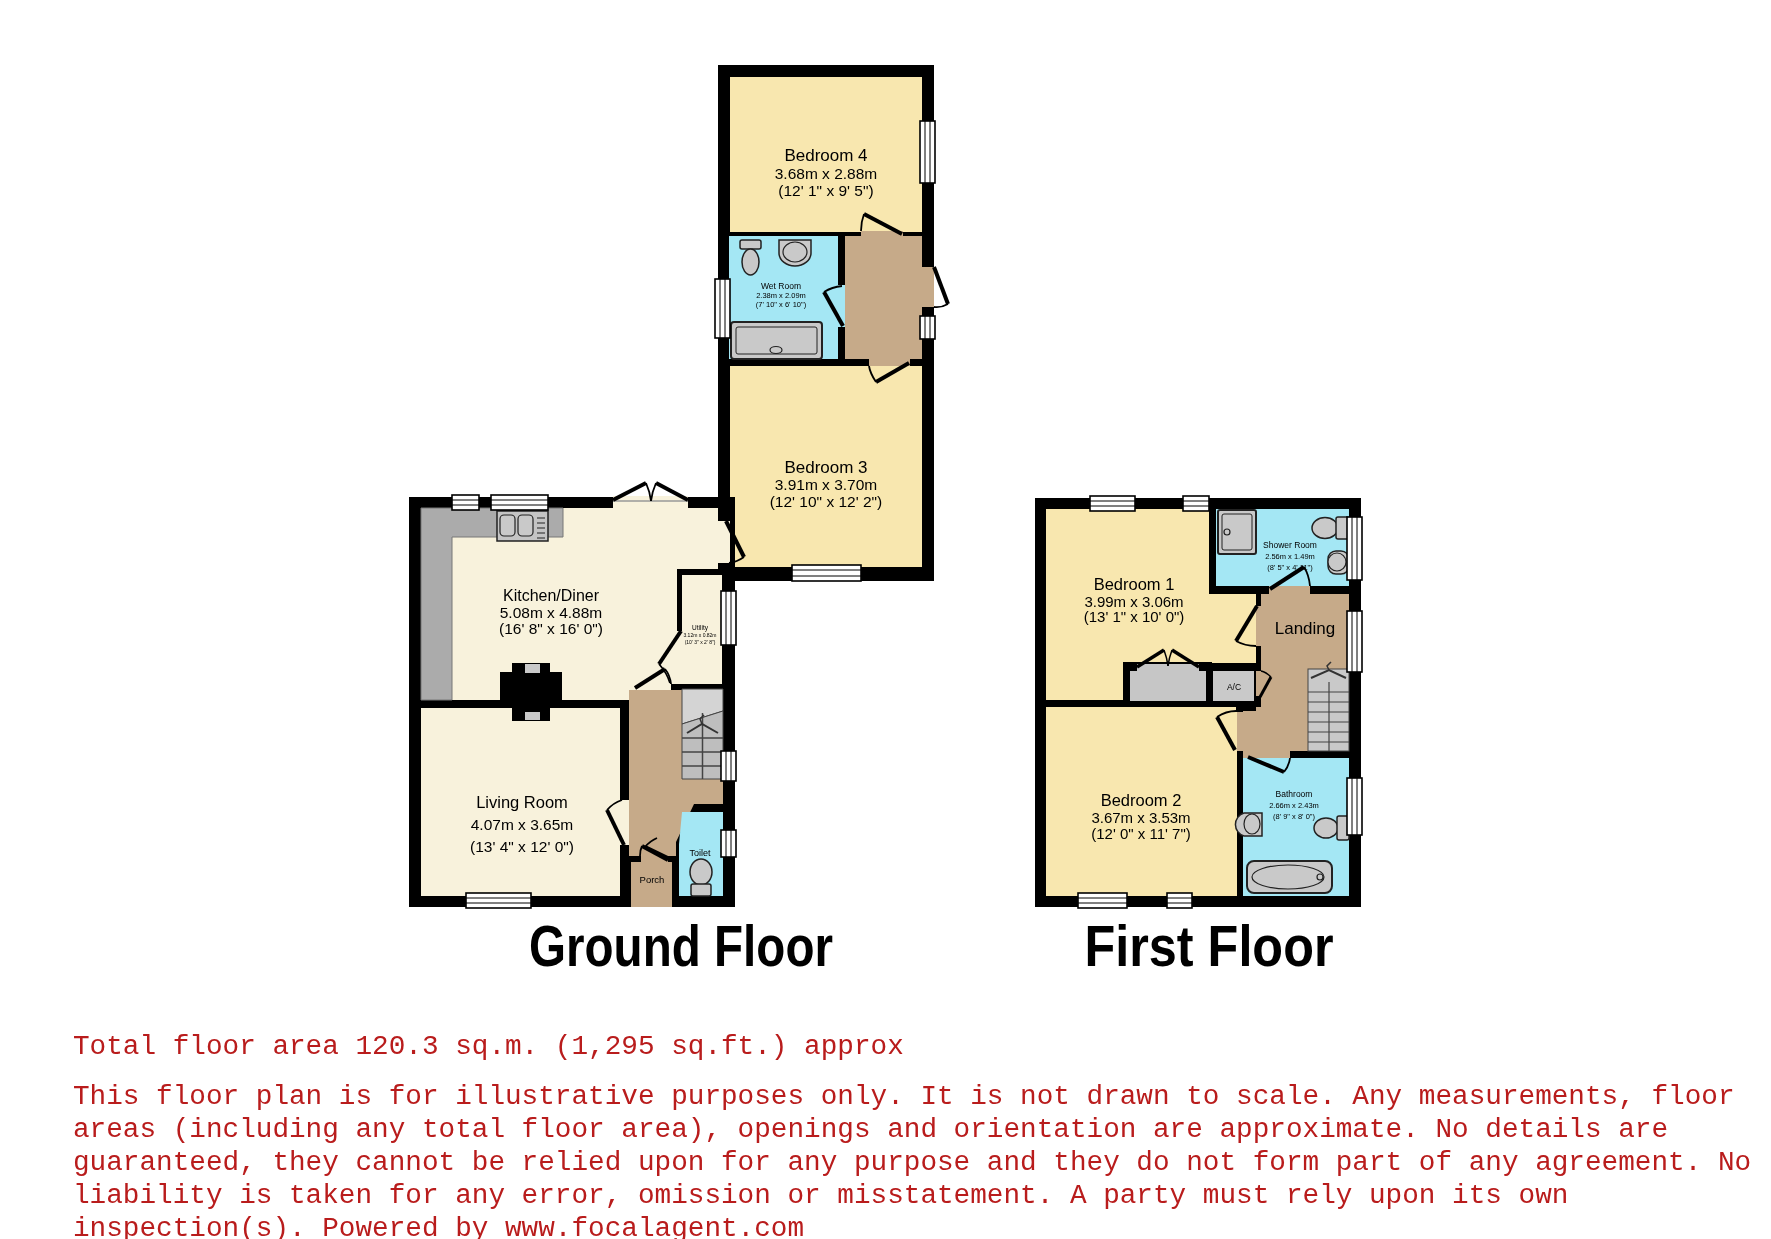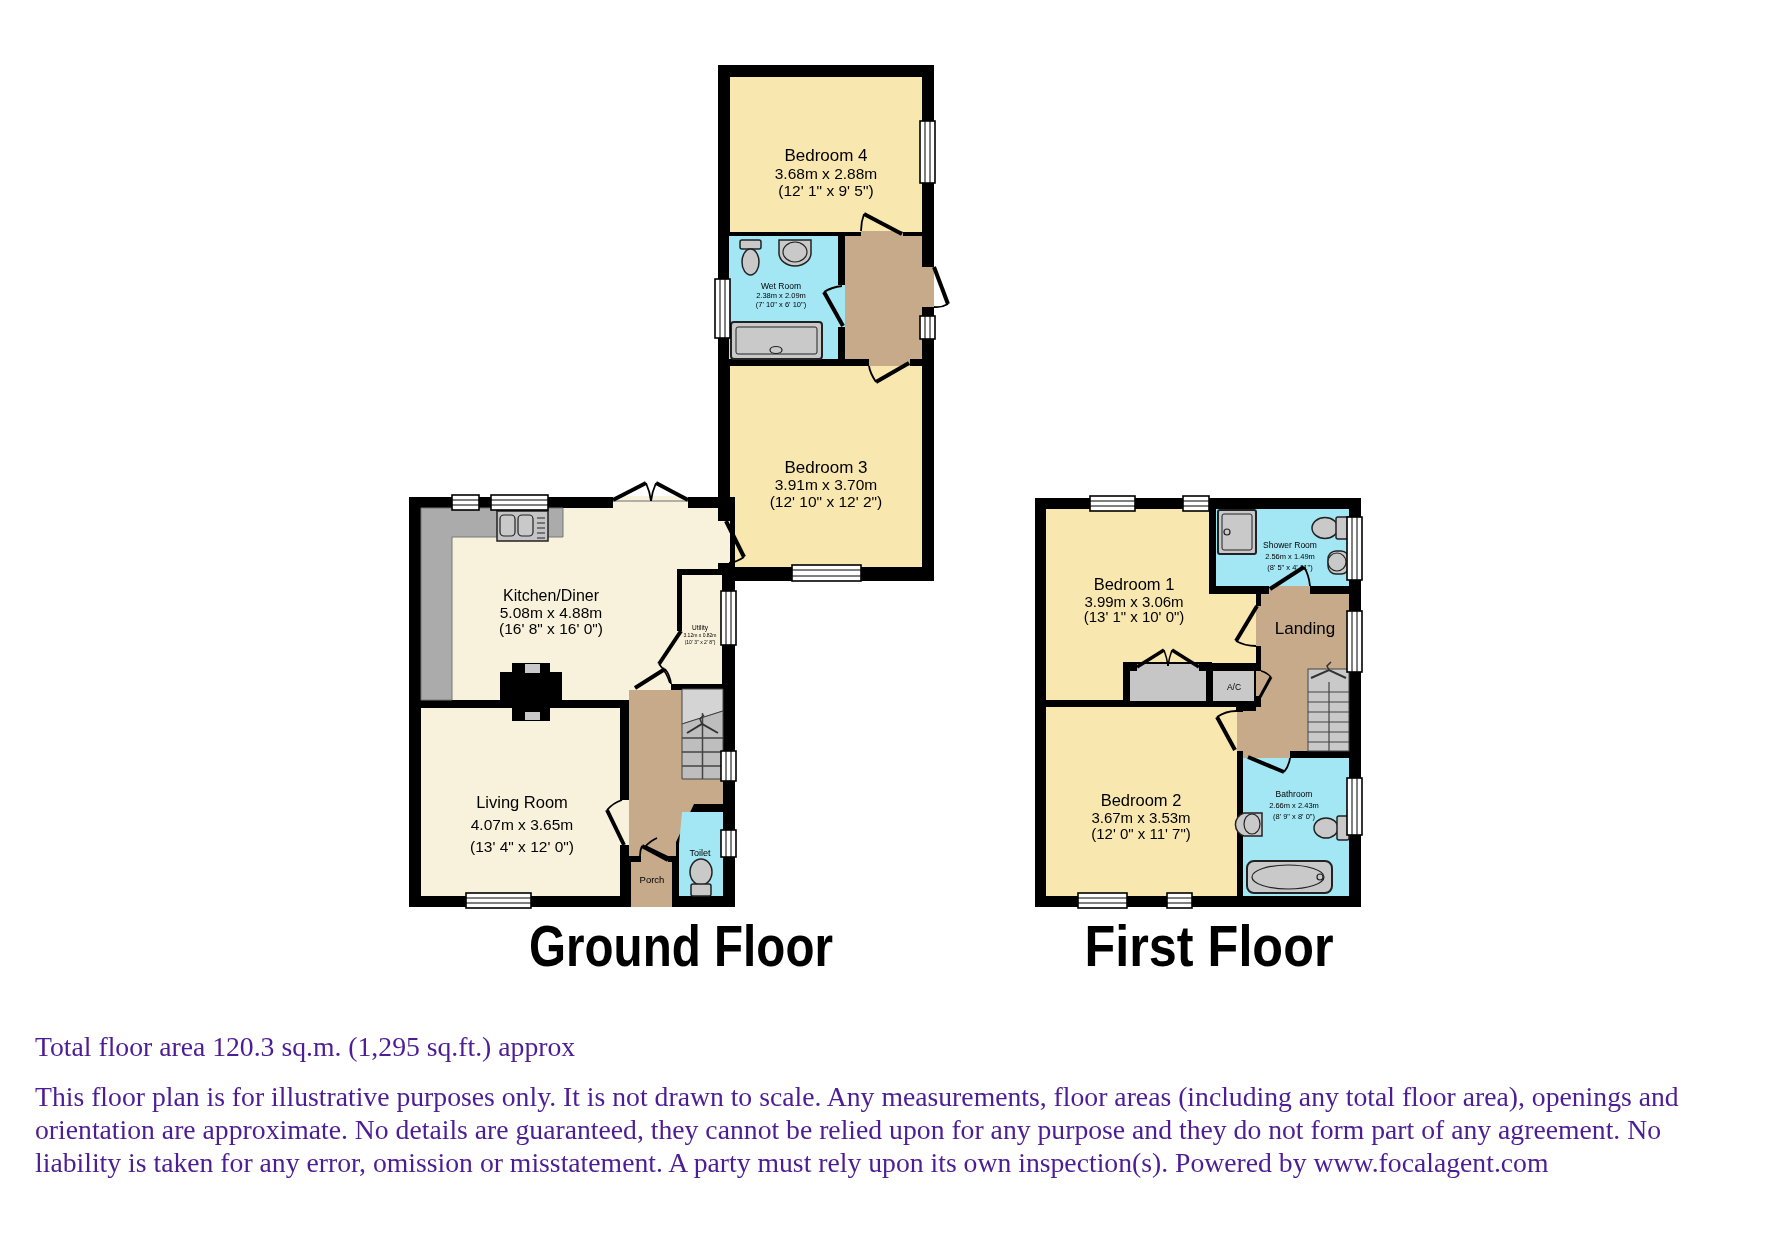--- a/index.html
+++ b/index.html
@@ -1,18 +1,18 @@
 <!DOCTYPE html>
 <html><head>
 <meta charset="utf-8">
 <style>
 html,body{margin:0;padding:0;background:#fff;width:1771px;height:1239px;overflow:hidden;}
 svg{display:block;}
 .lbl{font-family:"Liberation Sans",sans-serif;fill:#000;text-anchor:middle;}
-.bt{font-family:Liberation Serif, serif;color:#4c1d95;}
+.bt{font-family:Liberation Mono, monospace;color:#b91c1c;margin-left:38px;}
 </style>
 </head>
 <body>
 <svg width="1771" height="1239" viewBox="0 0 1771 1239" xmlns="http://www.w3.org/2000/svg">
 
 <rect x="0" y="0" width="1771" height="1239" fill="#ffffff"></rect>
 <g id="groundfloor">
 
 <rect x="718" y="65" width="216" height="516" fill="#000"></rect>
 

